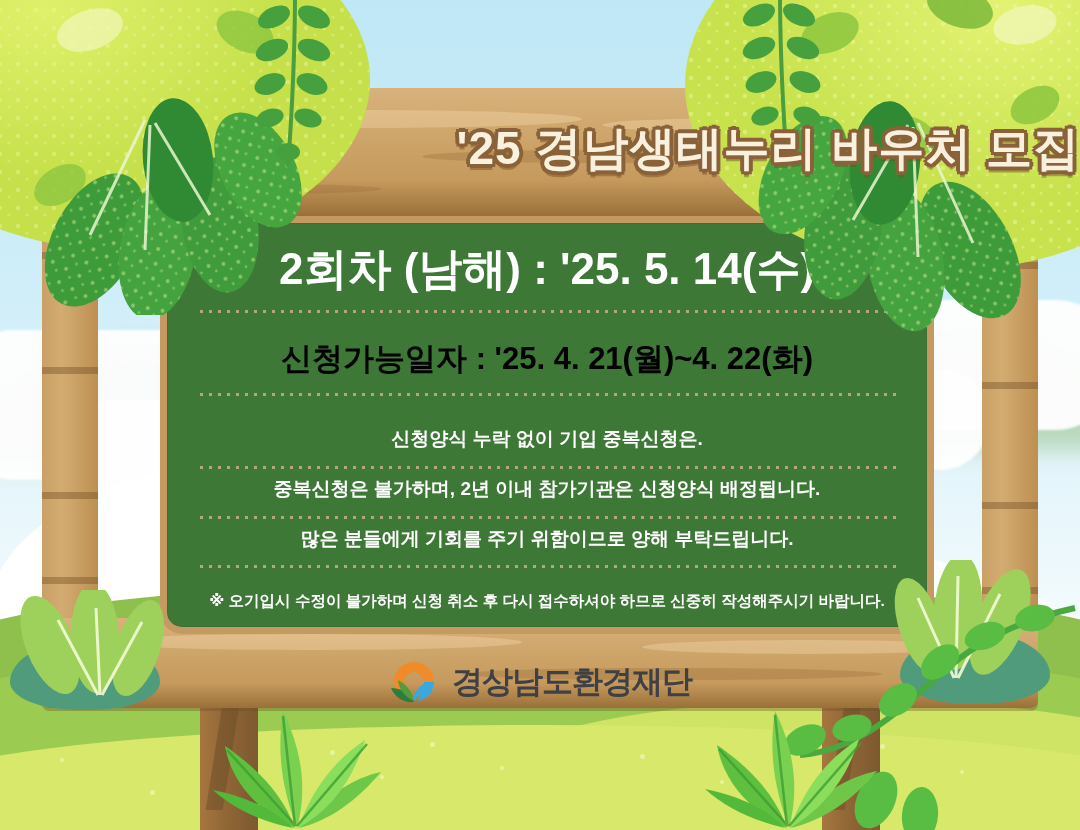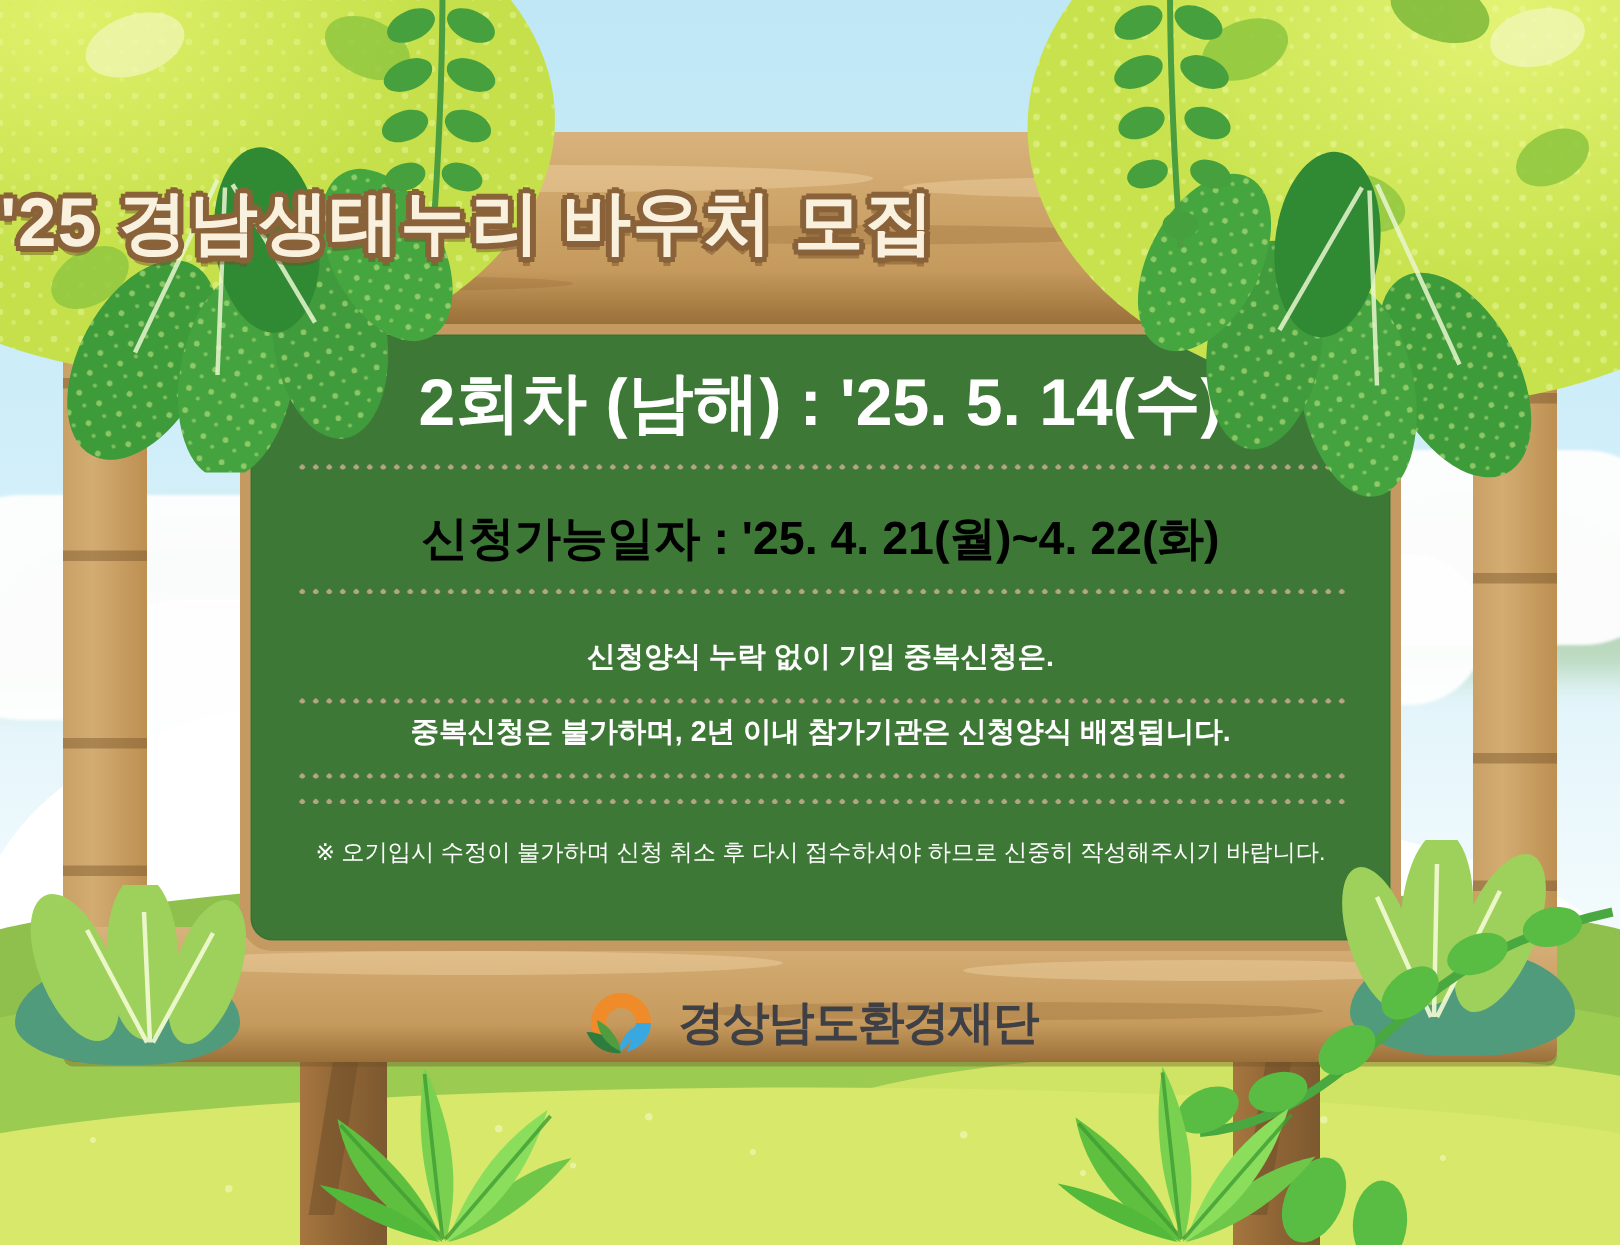--- a/index.html
+++ b/index.html
@@ -65,21 +65,21 @@
   .side-r{right:0;top:104px;height:442px;}
 
   
   .board{position:absolute;left:118px;top:128px;width:760px;height:404px;
      background:#3e7837;border:7px solid #c49a62;border-radius:22px;
      box-shadow:inset 0 0 0 1px rgba(0,0,0,.06);}
   .board-inner{position:absolute;inset:0;padding:18px 26px 0;box-sizing:border-box;text-align:center;}
 
   
   .title{
-    position:absolute;left:0;top:118px;width:1080px;text-align:left;
+    position:absolute;left:0;top:118px;width:1080px;text-align:right;
     font-size:46px;font-weight:bold;letter-spacing:1px;color:#f9f1de;
     text-shadow:
       -3px -3px 0 #8a6239, 3px -3px 0 #8a6239, -3px 3px 0 #8a6239, 3px 3px 0 #8a6239,
       0 -4px 0 #8a6239, 0 4px 0 #8a6239, -4px 0 0 #8a6239, 4px 0 0 #8a6239,
       0 6px 0 rgba(110,76,40,.45);
     z-index:6;
   }
   .hl1{margin:0;padding:0;color:#ffffff;font-size:44px;font-weight:bold;letter-spacing:0px;line-height:1.25;}
   .hl2{margin:0;padding:0;color:#000000;font-size:31px;font-weight:bold;line-height:1.3;}
   .body-line{margin:0;padding:0;color:#ffffff;font-size:19px;font-weight:bold;line-height:1.35;}
@@ -293,22 +293,23 @@
     <div class="board">
       <div class="board-inner">
         <p class="hl1">2회차 (남해) : '25. 5. 14(수)</p>
         <div class="dots"></div>
         <p class="hl2" style="margin-top:26px;">신청가능일자 : '25. 4. 21(월)~4. 22(화)</p>
         <div class="dots"></div>
         <p class="body-line" style="margin-top:30px;">신청양식 누락 없이 기입 중복신청은.</p>
         <div class="dots"></div>
         <p class="body-line">중복신청은 불가하며, 2년 이내 참가기관은 신청양식 배정됩니다.</p>
         <div class="dots"></div>
-        <div class="dots"></div>
-        <p class="note" style="margin-top:22px;">※ 오기입시 수정이 불가하며 신청 취소 후 다시 접수하셔야 하므로 신중히 작성해주시기 바랍니다.</p>
+        <p class="body-line">많은 분들에게 기회를 주기 위함이므로 양해 부탁드립니다.</p>
+        <div class="dots"></div>
+        <p class="note" style="margin-top:22px;font-weight:bold;">※ 오기입시 수정이 불가하며 신청 취소 후 다시 접수하셔야 하므로 신중히 작성해주시기 바랍니다.</p>
       </div>
     </div>
 
     <div class="logo-row">
       <svg width="52" height="48" viewBox="0 0 52 48">
         <path d="M6,24 A20,20 0 0 1 46,24 L36,24 A10,10 0 0 0 16,24 Z" fill="#f08b2a"></path>
         <path d="M6,24 A20,20 0 0 0 14,39 L22,31 A10,10 0 0 1 16,24 Z" fill="#f08b2a"></path>
         <path d="M46,24 A20,20 0 0 1 30,43 C33,36 34,30 36,24 Z" fill="#3aa8e0"></path>
         <path d="M36,26 C34,34 30,41 24,44 C26,35 30,29 36,26 Z" fill="#3aa8e0"></path>
         <path d="M3,30 C13,30 22,35 26,44 C16,45 7,40 3,30 Z" fill="#2f7d3e"></path>

